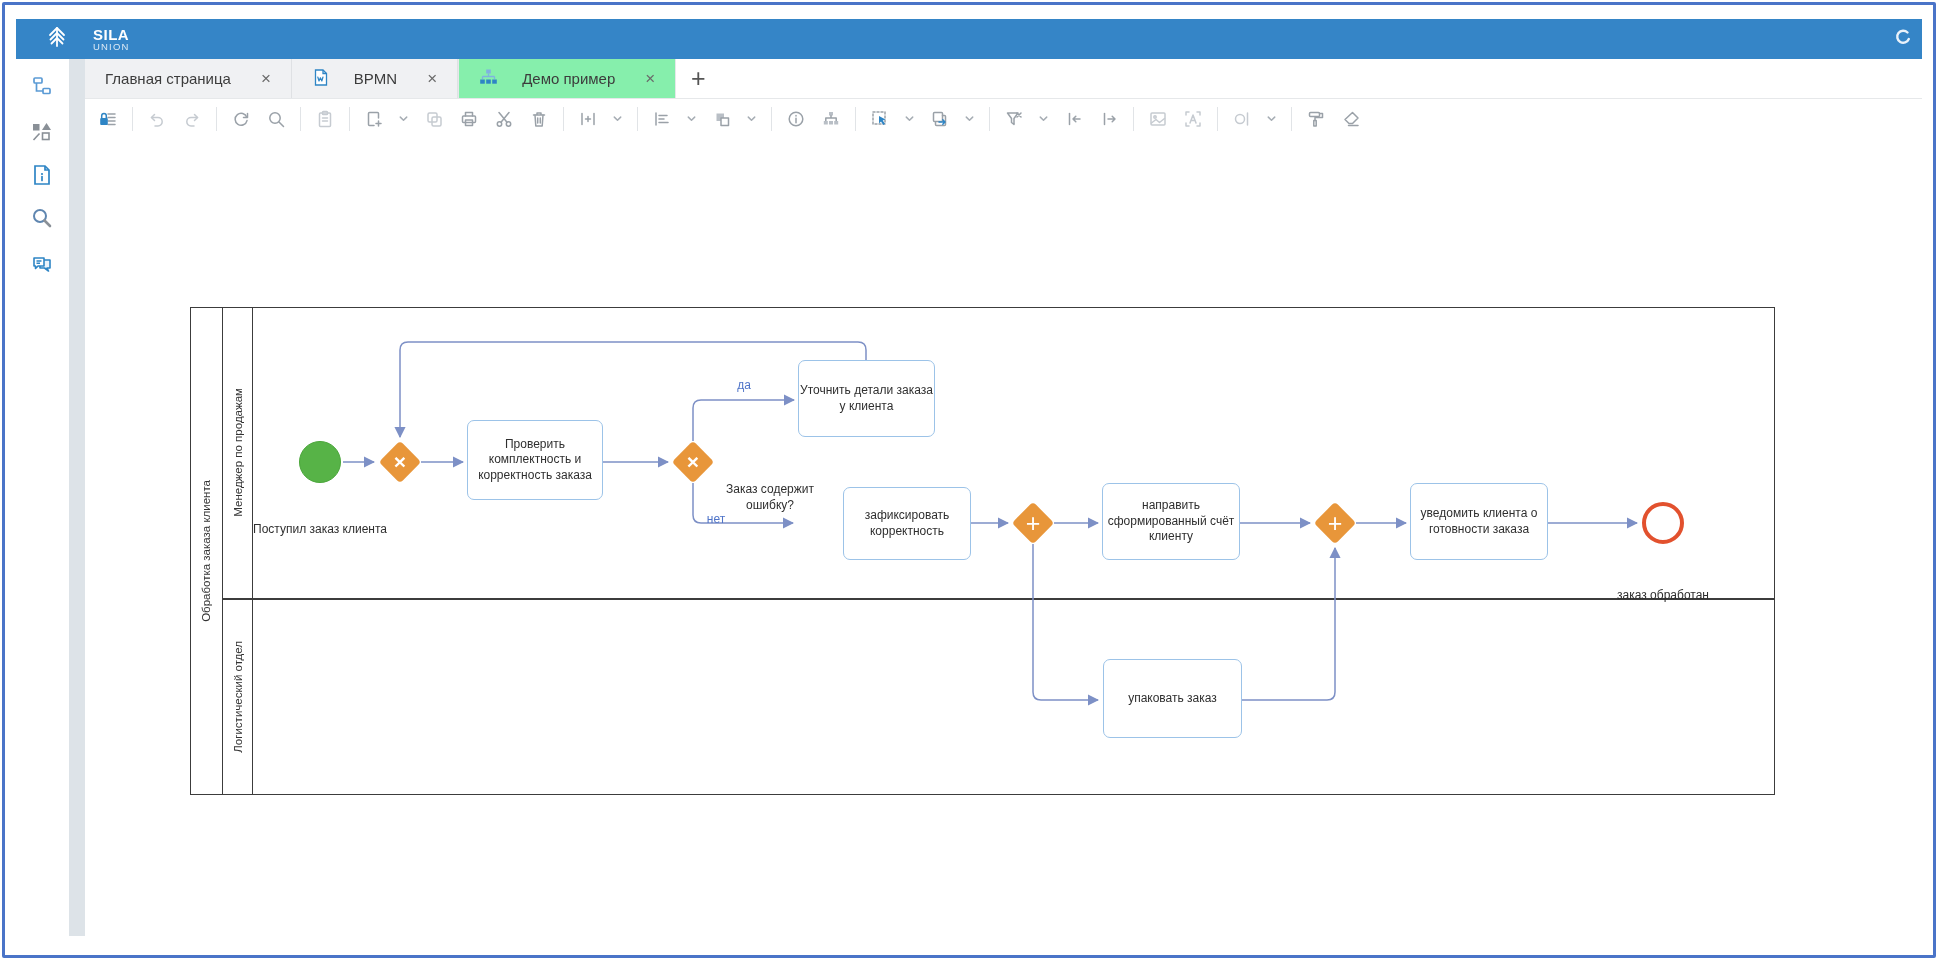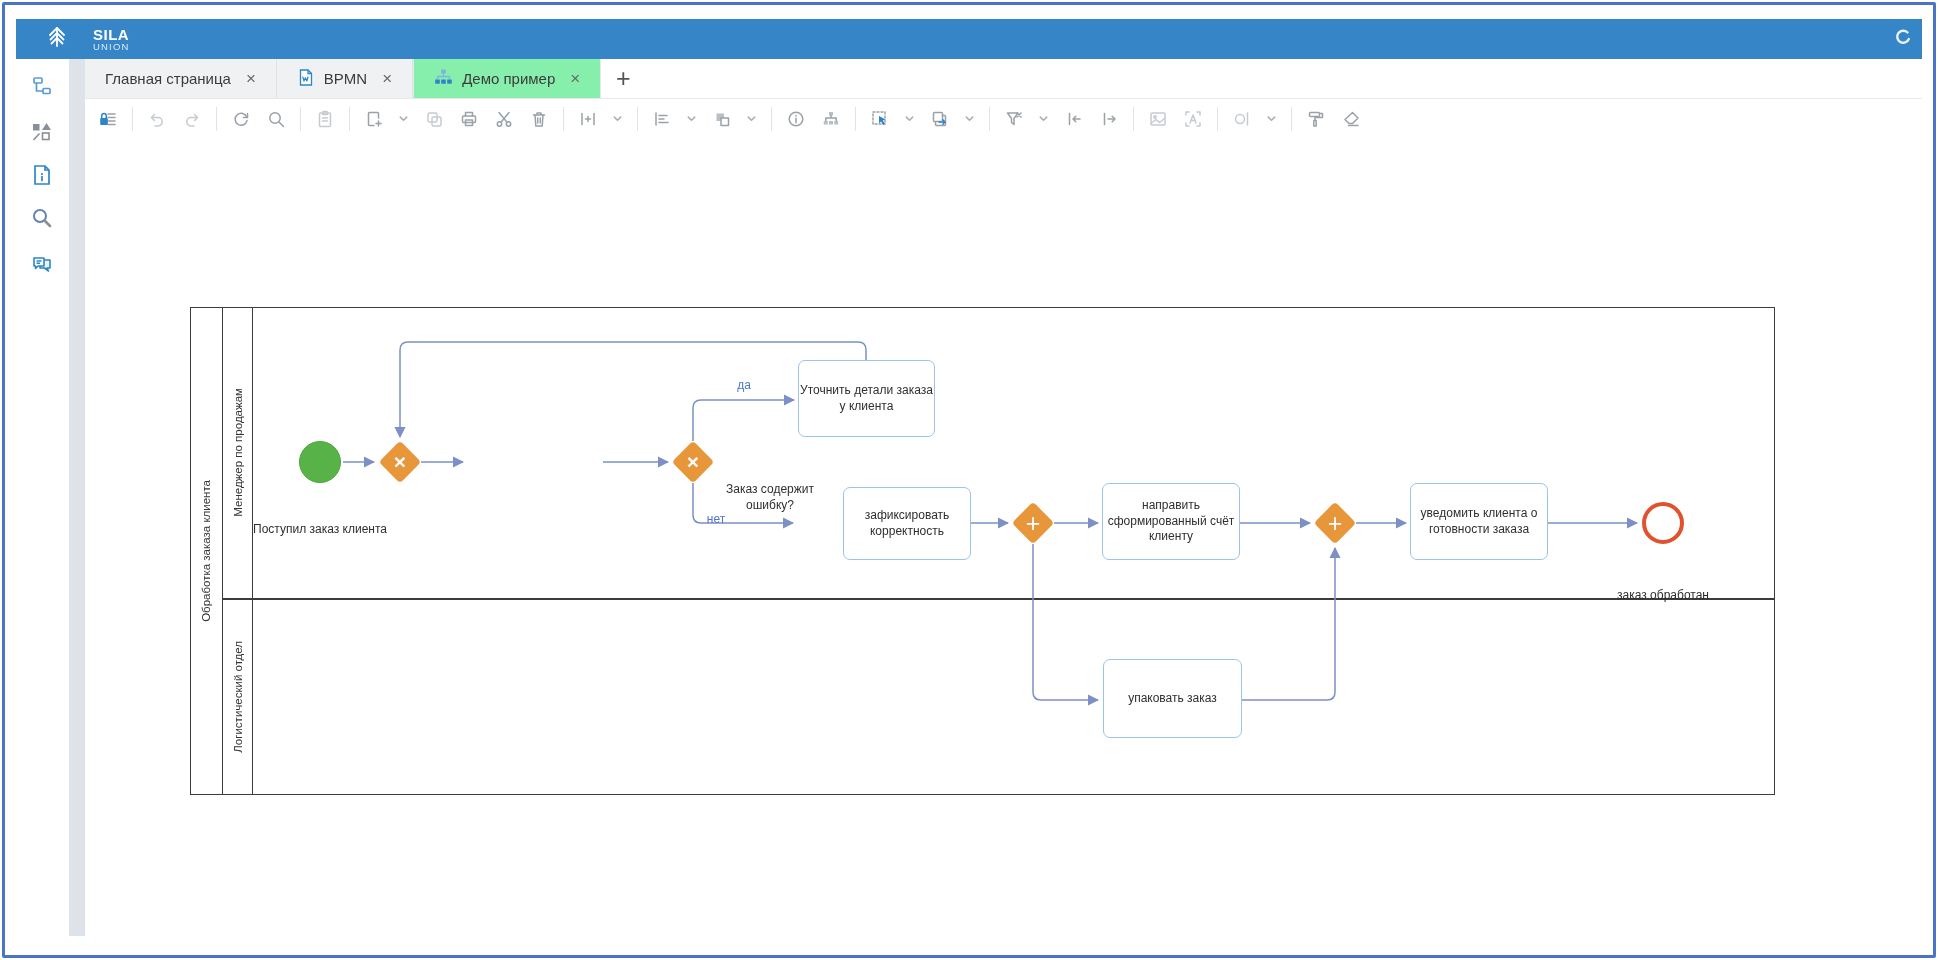--- a/index.html
+++ b/index.html
@@ -17,21 +17,21 @@
   .header-right{margin-left:auto;display:flex;align-items:center;}
 
   
   .sidebar{position:absolute;left:16px;top:59px;width:53px;bottom:10px;background:#fff;}
   .side-ico{position:absolute;left:13px;width:26px;height:26px;display:flex;align-items:center;justify-content:center;cursor:pointer;}
   .strip{position:absolute;left:69px;top:59px;width:16px;height:877px;background:#dde3e8;}
 
   
   .tabbar{position:absolute;left:85px;top:59px;right:16px;height:40px;display:flex;align-items:stretch;
           border-bottom:1px solid #e6e8ea;background:#fff;box-sizing:border-box;}
-  .tab{display:flex;align-items:center;gap:9px;padding:0 20px;background:#f0f1f3;border-right:1px solid #dfe1e4;
+  .tab{display:flex;align-items:center;gap:24px;padding:0 20px;background:#f0f1f3;border-right:1px solid #dfe1e4;
        font-size:15px;color:#3c3c3c;cursor:pointer;white-space:nowrap;}
   .tab.active{background:#86efac;border-right:1px solid #e6e8ea;border-left:1px solid #e6e8ea;}
   .tab .x{font-size:17px;color:#6a6a6a;margin-left:6px;line-height:1;}
   .newtab{display:flex;align-items:center;justify-content:center;width:44px;font-size:25px;color:#555;cursor:pointer;}
 
   
   .toolbar{position:absolute;left:85px;top:100px;right:16px;height:37px;background:#fff;
            display:flex;align-items:center;gap:13px;padding-left:12px;box-sizing:border-box;}
   .tsep{width:1px;height:24px;background:#e1e4e7;}
   .ti{width:22px;height:22px;display:flex;align-items:center;justify-content:center;cursor:pointer;}
@@ -470,20 +470,21 @@
     <span class="sym x">×</span>
   </div>
   <div class="nlabel" style="left:715px;top:450px;width:110px;">Заказ содержит ошибку?</div>
   <div class="gw" style="left:1018px;top:508px;">
     <span class="sym p">+</span>
   </div>
   <div class="gw" style="left:1320px;top:508px;">
     <span class="sym p">+</span>
   </div>
 
+  <div class="task" style="left:467px;top:420px;width:136px;height:80px;">Проверить комплектность и корректность заказа</div>
   <div class="task" style="left:798px;top:360px;width:137px;height:77px;">Уточнить детали заказа у клиента</div>
   <div class="task" style="left:843px;top:487px;width:128px;height:73px;">зафиксировать корректность</div>
   <div class="task" style="left:1102px;top:483px;width:138px;height:77px;">направить сформированный счёт клиенту</div>
   <div class="task" style="left:1410px;top:483px;width:138px;height:77px;">уведомить клиента о готовности заказа</div>
   <div class="task" style="left:1103px;top:659px;width:139px;height:79px;">упаковать заказ</div>
 
   <div class="elabel" style="left:730px;top:378px;width:28px;">да</div>
   <div class="elabel" style="left:700px;top:512px;width:32px;">нет</div>
 </div>
 

